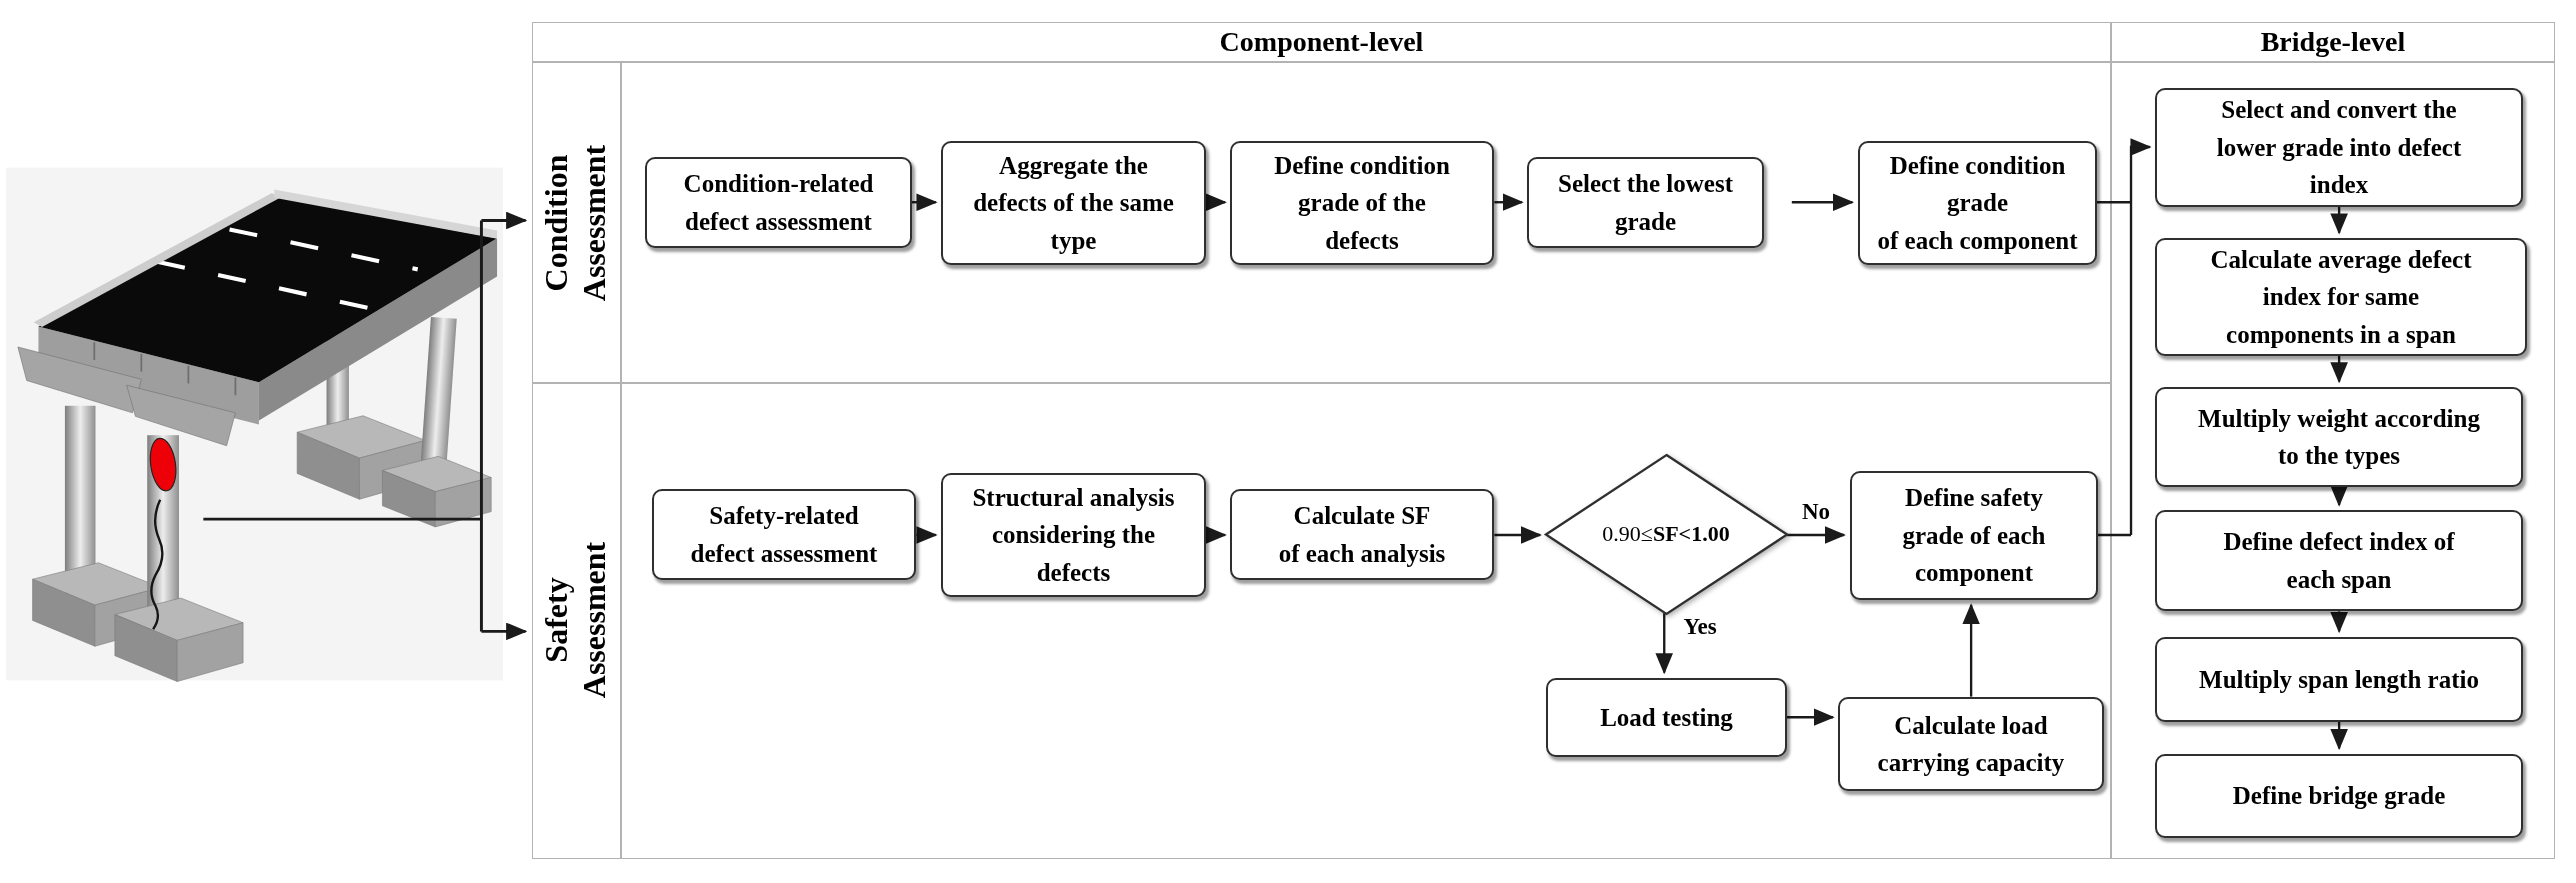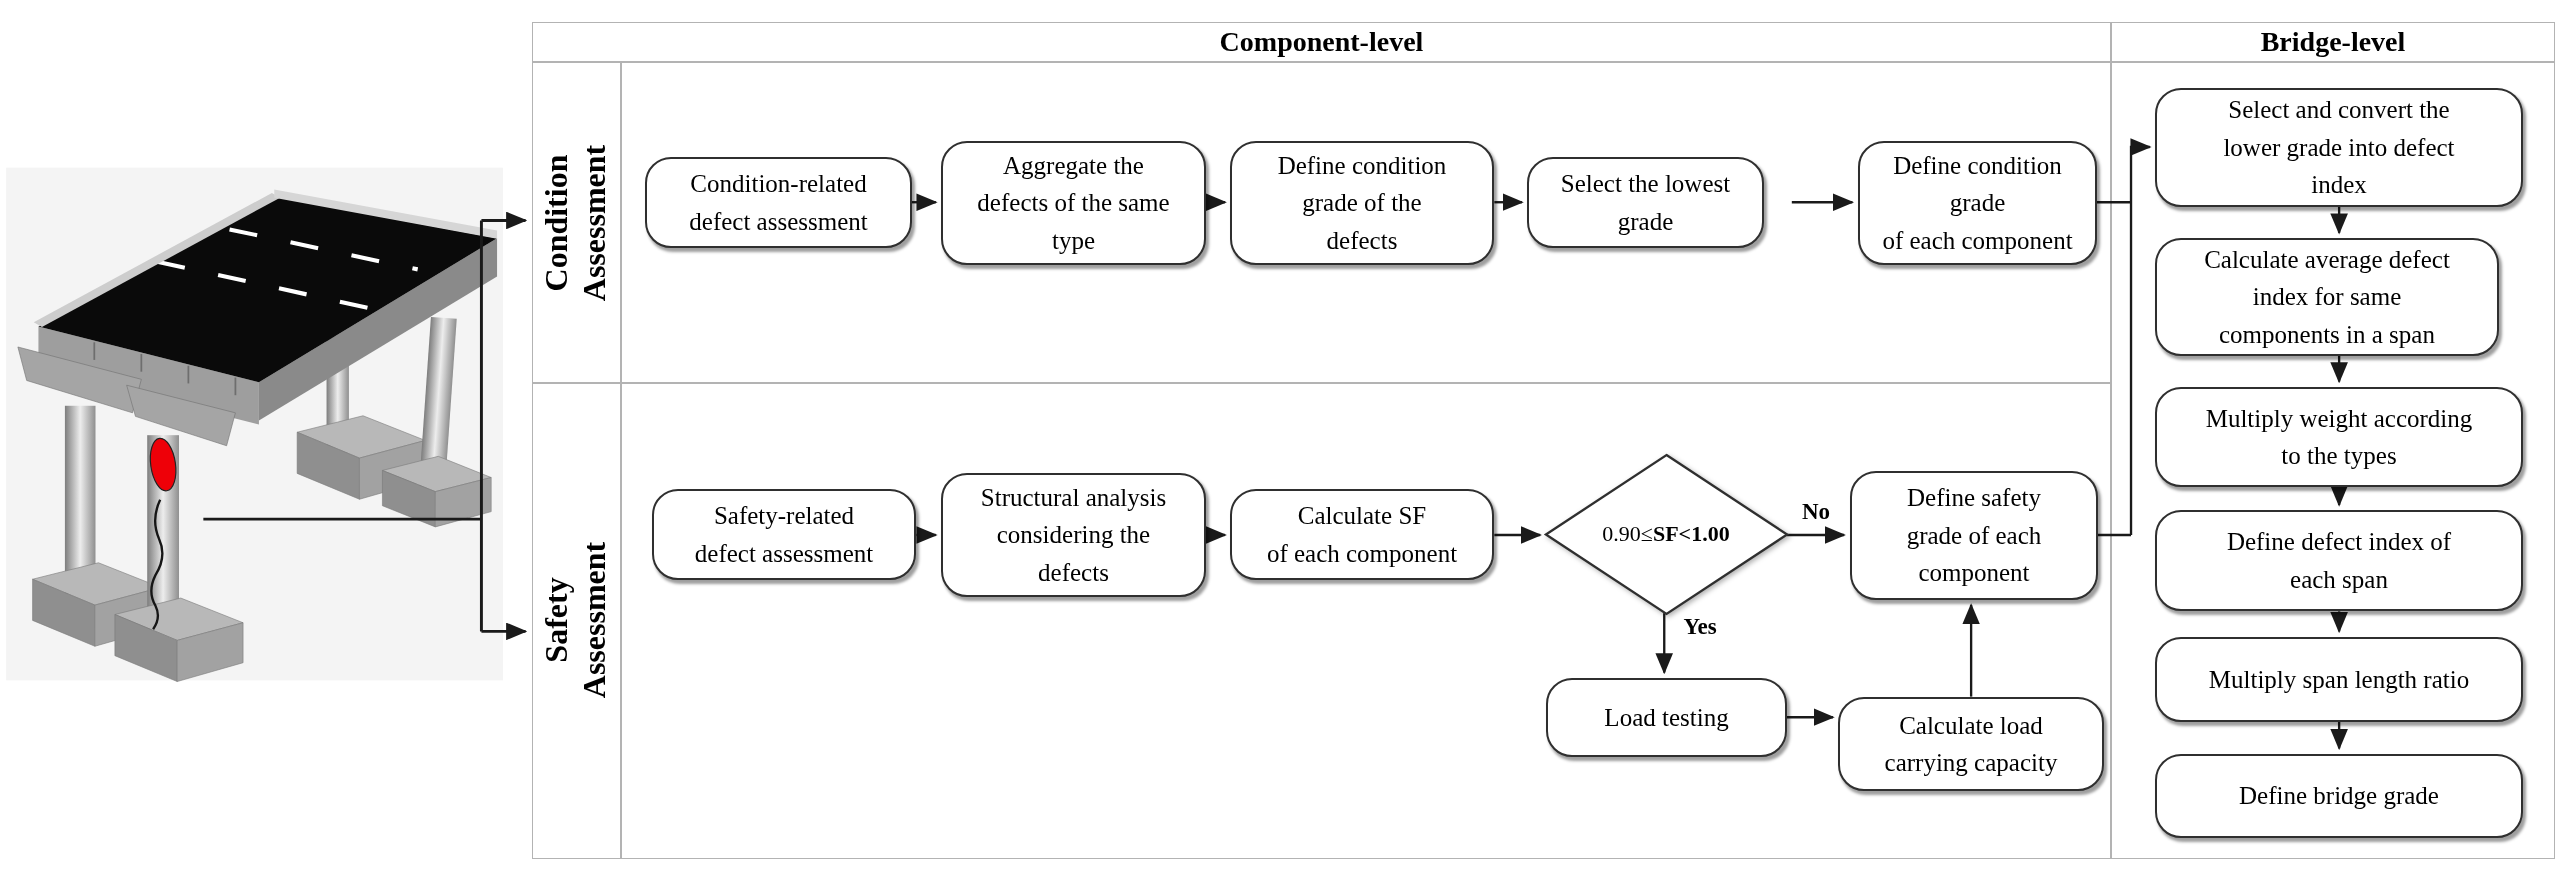--- a/index.html
+++ b/index.html
@@ -7,23 +7,23 @@
   .canvas{position:relative;width:2576px;height:883px;overflow:hidden;background:#ffffff;padding-left:11px;}
   svg.overlay{position:absolute;left:0;top:0;z-index:3;pointer-events:none;}
   svg.bridge{position:absolute;left:5.9px;top:53px;z-index:1;}
   .gridline{position:absolute;background:#b3b3b3;z-index:2;}
   .tframe{position:absolute;border:1.8px solid #b3b3b3;z-index:2;box-sizing:border-box;}
   .hdr{position:absolute;z-index:4;display:flex;align-items:center;justify-content:center;
        font-weight:bold;font-size:28px;}
   .vlabel{position:absolute;z-index:4;font-weight:bold;font-size:32px;line-height:1.18;
        white-space:pre-line;text-align:center;transform:translate(-50%,-50%) rotate(-90deg);}
   .box{position:absolute;z-index:4;display:flex;align-items:center;justify-content:center;
-       text-align:center;background:#ffffff;border:2.4px solid #2f2f2f;border-radius:26px;
+       text-align:center;background:#ffffff;border:2.4px solid #2f2f2f;border-radius:10px;
        box-shadow:2.9px 3.5px 2.9px rgba(0,0,0,0.38);font-size:25px;line-height:1.5;
-       white-space:pre-line;box-sizing:border-box;}
+       white-space:pre-line;box-sizing:border-box;font-weight:bold;}
   .diamond-svg{position:absolute;z-index:4;filter:drop-shadow(2.4px 2.9px 2.4px rgba(0,0,0,0.30));}
   .diamond-text{position:absolute;z-index:5;font-size:22px;white-space:nowrap;
        transform:translate(-50%,-50%);}
   .diamond-text .b{font-weight:bold;}
   .branch{position:absolute;z-index:5;font-weight:bold;font-size:23px;
        transform:translate(-50%,-50%);}
 </style>
 </head>
 <body>
 
@@ -154,42 +154,42 @@
   <div class="box" style="left:1858px;top:141px;width:239px;height:124px;">Define condition
 grade
 of each component</div>
 
   <div class="box" style="left:652px;top:489px;width:264px;height:91px;">Safety-related
 defect assessment</div>
   <div class="box" style="left:941px;top:473px;width:265px;height:124px;">Structural analysis
 considering the
 defects</div>
   <div class="box" style="left:1230px;top:489px;width:264px;height:91px;">Calculate SF
-of each component</div>
+of each analysis</div>
 
   <svg class="diamond-svg" style="left:1543px;top:452px;" width="247" height="165" viewBox="0 0 420 280">
     <polygon points="210,5 415,140 210,275 5,140" fill="#ffffff" stroke="#2f2f2f" stroke-width="4"></polygon>
   </svg>
   <div class="diamond-text" style="left:1666px;top:534px;">
     <span>0.90≤</span><span class="b">SF</span><span class="b">&lt;1.00</span>
   </div>
   <div class="branch" style="left:1816px;top:512px;">No</div>
   <div class="branch" style="left:1700px;top:627px;">Yes</div>
 
   <div class="box" style="left:1850px;top:471px;width:248px;height:129px;">Define safety
 grade of each
 component</div>
   <div class="box" style="left:1546px;top:678px;width:241px;height:79px;">Load testing</div>
   <div class="box" style="left:1838px;top:697px;width:266px;height:94px;">Calculate load
 carrying capacity</div>
 
   <div class="box" style="left:2155px;top:88px;width:368px;height:119px;">Select and convert the
 lower grade into defect
 index</div>
-  <div class="box" style="left:2155px;top:238px;width:344px;height:118px;">Calculate average defect
+  <div class="box" style="left:2155px;top:238px;width:372px;height:118px;">Calculate average defect
 index for same
 components in a span</div>
   <div class="box" style="left:2155px;top:387px;width:368px;height:100px;">Multiply weight according
 to the types</div>
   <div class="box" style="left:2155px;top:510px;width:368px;height:101px;">Define defect index of
 each span</div>
   <div class="box" style="left:2155px;top:637px;width:368px;height:85px;">Multiply span length ratio</div>
   <div class="box" style="left:2155px;top:754px;width:368px;height:84px;">Define bridge grade</div>
 
 </div>

